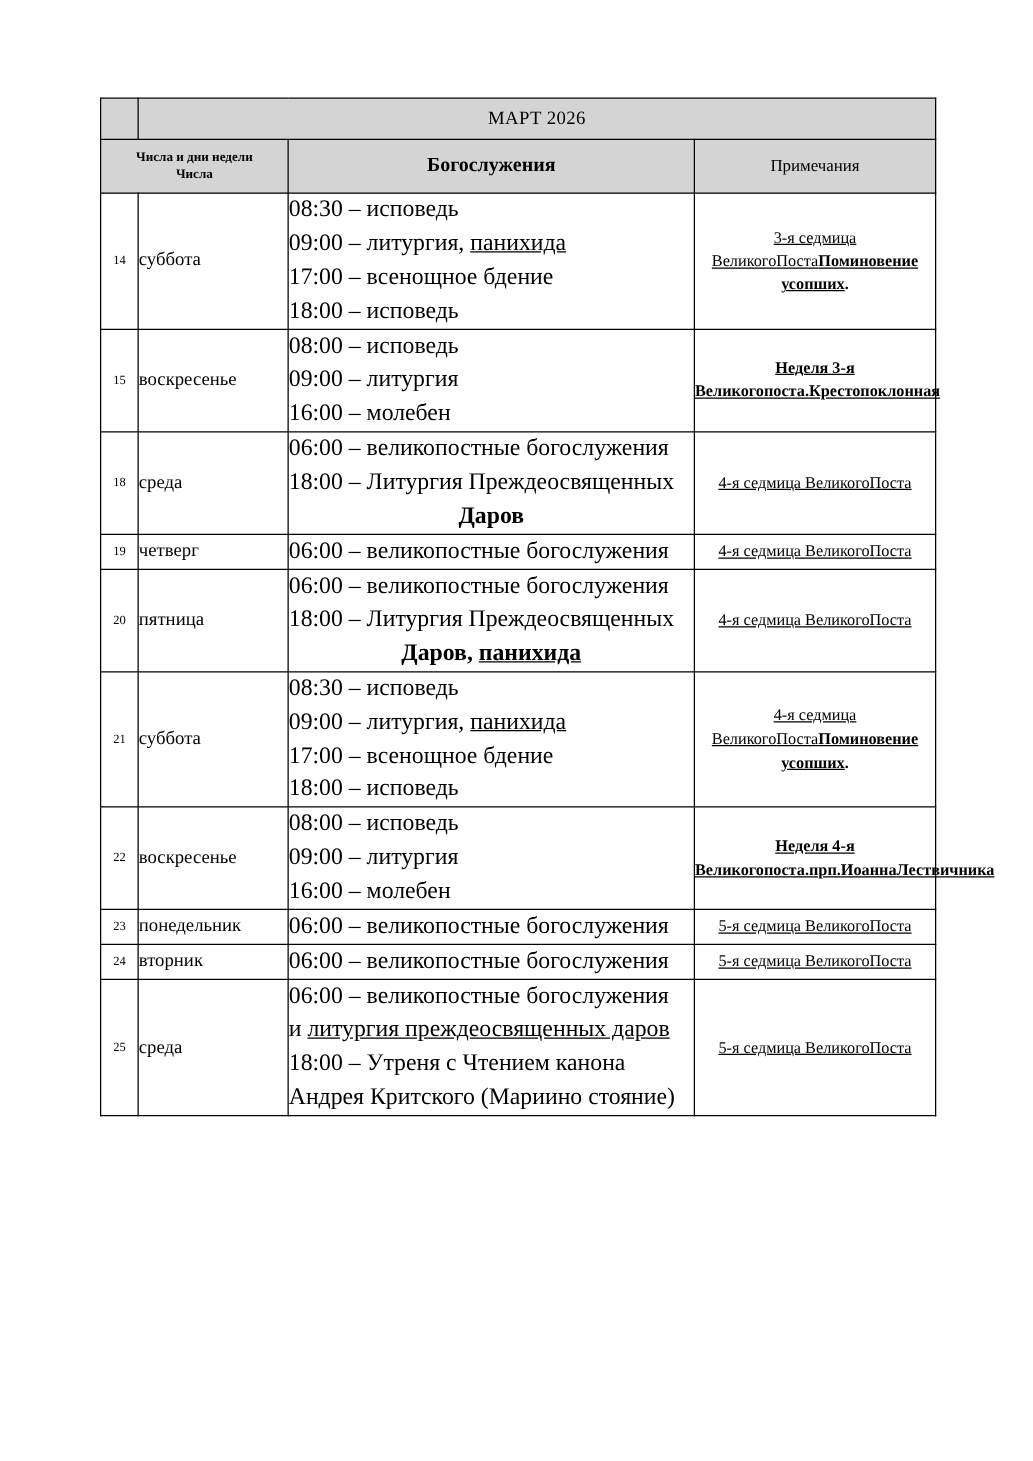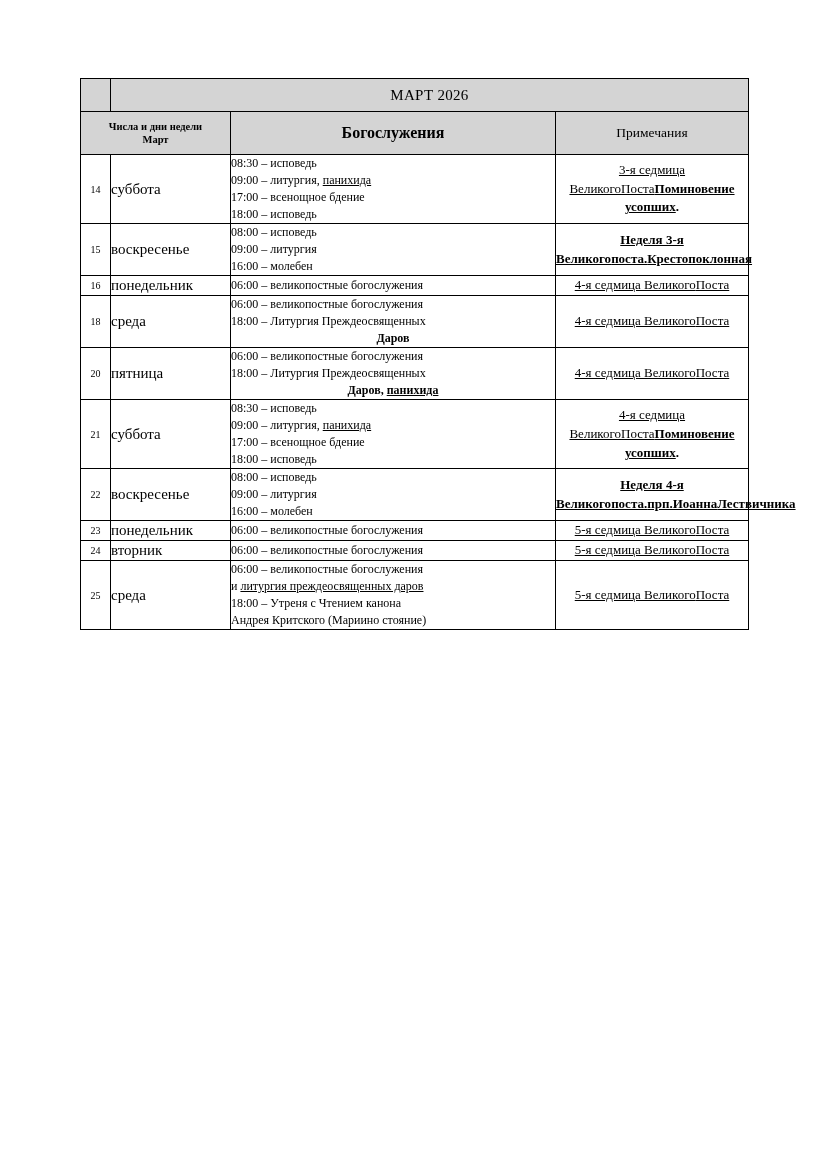--- a/index.html
+++ b/index.html
@@ -69,21 +69,21 @@
   td.num {
     text-align: center;
     font-weight: normal;
     font-size: 10px;
   }
   td.day {
     font-size: 15px;
     padding-left: 8px;
   }
   td.serv {
-    font-size: 12px;
+    font-size: 19px;
     line-height: 1.42;
     padding: 7px 8px 7px 8px;
     text-align: center;
   }
   td.serv .ln {
     display: block;
     text-align: left;
   }
   td.note {
     font-size: 13px;
@@ -112,21 +112,21 @@
       <col class="c-note">
     </colgroup>
     <tbody>
       <tr class="hdr-title">
         <td class="corner"></td>
         <td colspan="3">МАРТ 2026</td>
       </tr>
       <tr class="hdr-cols">
         <td colspan="2" class="h-dates">
           <span>Числа и дни недели</span><br>
-          <span>Март</span>
+          <span>Числа</span>
         </td>
         <td class="h-serv">Богослужения</td>
         <td class="h-note">Примечания</td>
       </tr>
     <tr>
           <td class="num">14</td>
           <td class="day">суббота</td>
           <td class="serv">
             <span class="ln"><span>08:30 – исповедь</span></span>
             <span class="ln"><span>09:00 – литургия, </span><span class="u">панихида</span></span>
@@ -139,34 +139,34 @@
           <td class="num">15</td>
           <td class="day">воскресенье</td>
           <td class="serv">
             <span class="ln"><span>08:00 – исповедь</span></span>
             <span class="ln"><span>09:00 – литургия</span></span>
             <span class="ln"><span>16:00 – молебен</span></span>
           </td>
           <td class="note"><span class="ln" style="text-align: center;"><span class="bu">Неделя 3-я Великого</span></span><span class="ln" style="text-align: center;"><span class="bu">поста.</span></span><span class="ln" style="text-align: center;"><span class="bu">Крестопоклонная</span></span></td>
         </tr>
         <tr>
-          <td class="num">16</td>
-          <td class="day">понедельник</td>
-          <td class="serv">
-            <span class="ln"><span>06:00 – великопостные богослужения</span></span>
-          </td>
-          <td class="note"><span class="ln" style="text-align: center;"><span class="u">4-я седмица Великого</span></span><span class="ln" style="text-align: center;"><span class="u">Поста</span></span></td>
-        </tr>
-        <tr>
           <td class="num">18</td>
           <td class="day">среда</td>
           <td class="serv">
             <span class="ln"><span>06:00 – великопостные богослужения</span></span>
             <span class="ln"><span>18:00 – Литургия Преждеосвященных</span></span>
             <span class="ln indent-c"><span>Даров</span></span>
+          </td>
+          <td class="note"><span class="ln" style="text-align: center;"><span class="u">4-я седмица Великого</span></span><span class="ln" style="text-align: center;"><span class="u">Поста</span></span></td>
+        </tr>
+        <tr>
+          <td class="num">19</td>
+          <td class="day">четверг</td>
+          <td class="serv">
+            <span class="ln"><span>06:00 – великопостные богослужения</span></span>
           </td>
           <td class="note"><span class="ln" style="text-align: center;"><span class="u">4-я седмица Великого</span></span><span class="ln" style="text-align: center;"><span class="u">Поста</span></span></td>
         </tr>
         <tr>
           <td class="num">20</td>
           <td class="day">пятница</td>
           <td class="serv">
             <span class="ln"><span>06:00 – великопостные богослужения</span></span>
             <span class="ln"><span>18:00 – Литургия Преждеосвященных</span></span>
             <span class="ln indent-c"><span>Даров, </span><span class="u">панихида</span></span>

